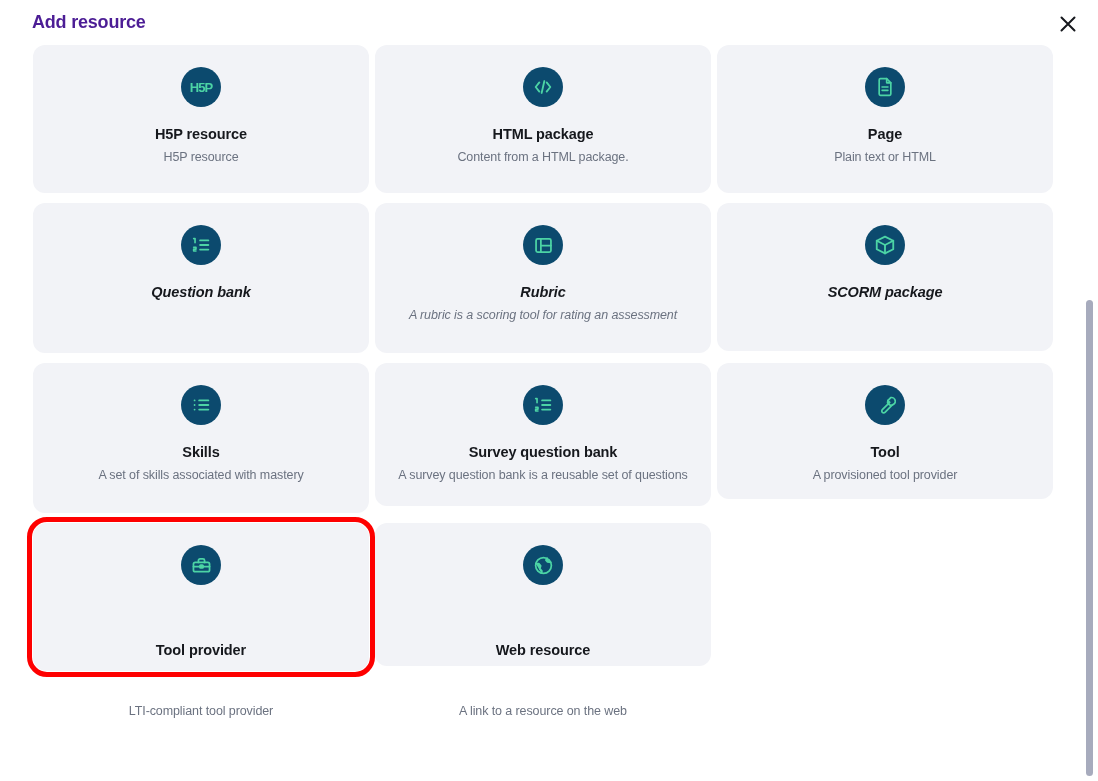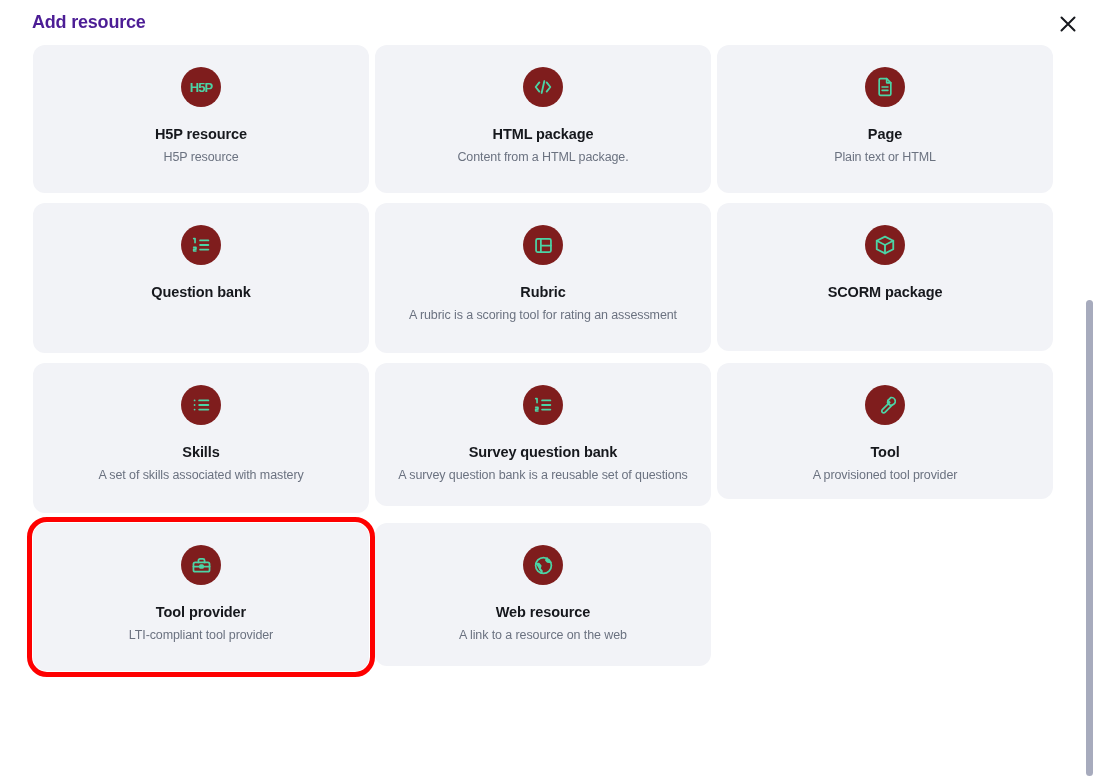--- a/index.html
+++ b/index.html
@@ -80,21 +80,21 @@
   }
   .card.highlighted {
     outline: 5px solid #fe0000;
     outline-offset: 1px;
     border-radius: 14px;
   }
   .icon-badge {
     width: 40px;
     height: 40px;
     border-radius: 50%;
-    background: #7f1d1d;
+    background: #0c4a6e;
     display: flex;
     align-items: center;
     justify-content: center;
     margin-bottom: 18px;
     flex: none;
   }
   .icon-badge svg { display: block; }
   .h5p-text {
     font-family: "Liberation Sans", sans-serif;
     font-weight: bold;
@@ -112,23 +112,23 @@
   }
   .card-desc {
     font-size: 12.5px;
     color: #6b7280;
     line-height: 1.35;
     letter-spacing: -0.1px;
   }
 
   
   .r1 .card { height: 148px; }
-  .r2 .card { height: 150px; }
+  .r2 .card { height: 150px; font-style: italic; }
   .r3 .card { height: 150px; align-items: center; }
-  .r4 .card { height: 148px; }
+  .r4 .card { height: 148px; gap: 38px; }
 
   
   .r1 .card.c1 { height: 148px; }
   .r1 .card.c2 { height: 148px; }
   .r1 .card.c3 { height: 148px; }
   .r2 .card.c1 { height: 150px; }
   .r2 .card.c2 { height: 150px; }
   .r2 .card.c3 { height: 148px; }
   .r3 .card.c1 { height: 150px; }
   .r3 .card.c2 { height: 143px; }

